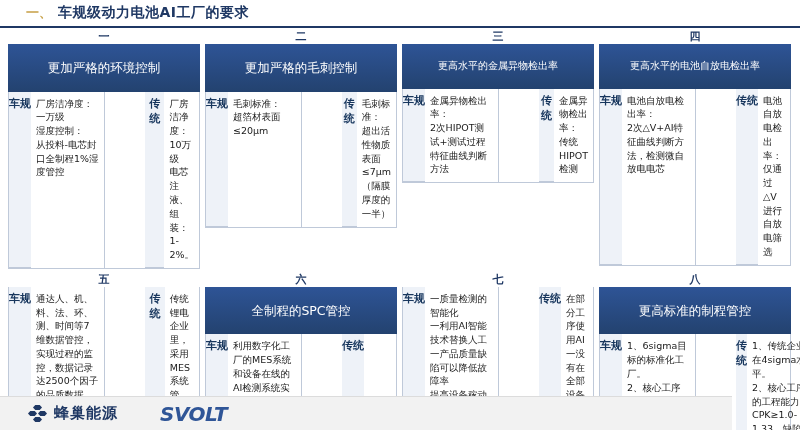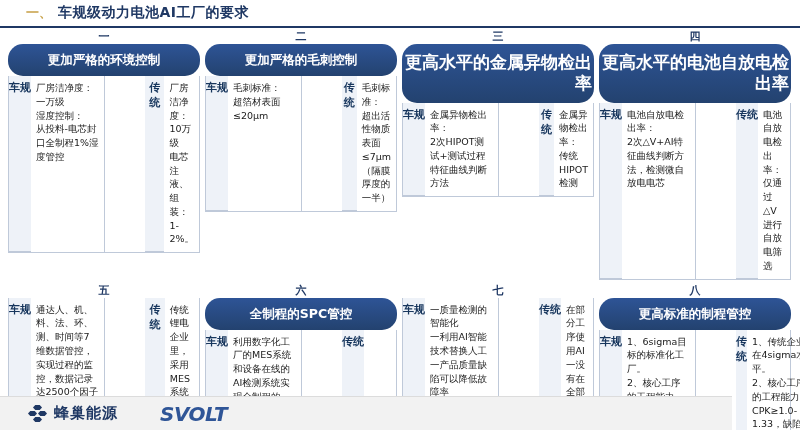--- a/index.html
+++ b/index.html
@@ -52,31 +52,30 @@
     font-weight: bold;
     color: #1f3864;
     height: 14px;
     line-height: 14px;
   }
 
   .hdr {
     background: linear-gradient(to bottom, #2e5496 0%, #23426f 100%);
     color: #ffffff;
     font-size: 12.5px;
-    font-weight: bold;
+    font-weight: normal;
     text-align: center;
-    padding: 8px 2px;
+    padding: 16px 2px;
     min-height: 32px;
     display: flex;
     align-items: center;
     justify-content: center;
     line-height: 1.25;
-    border-radius: 15px;
-  }
-  .hdr.small { font-size: 17px; text-align: right; }
+  }
+  .hdr.small { font-size: 10px; text-align: right; }
 
   .tbl {
     display: flex;
     border-left: 1px solid #bfc9d9;
     border-right: 1px solid #bfc9d9;
     border-bottom: 1px solid #bfc9d9;
   }
   .col {
     width: 50%;
     display: flex;

